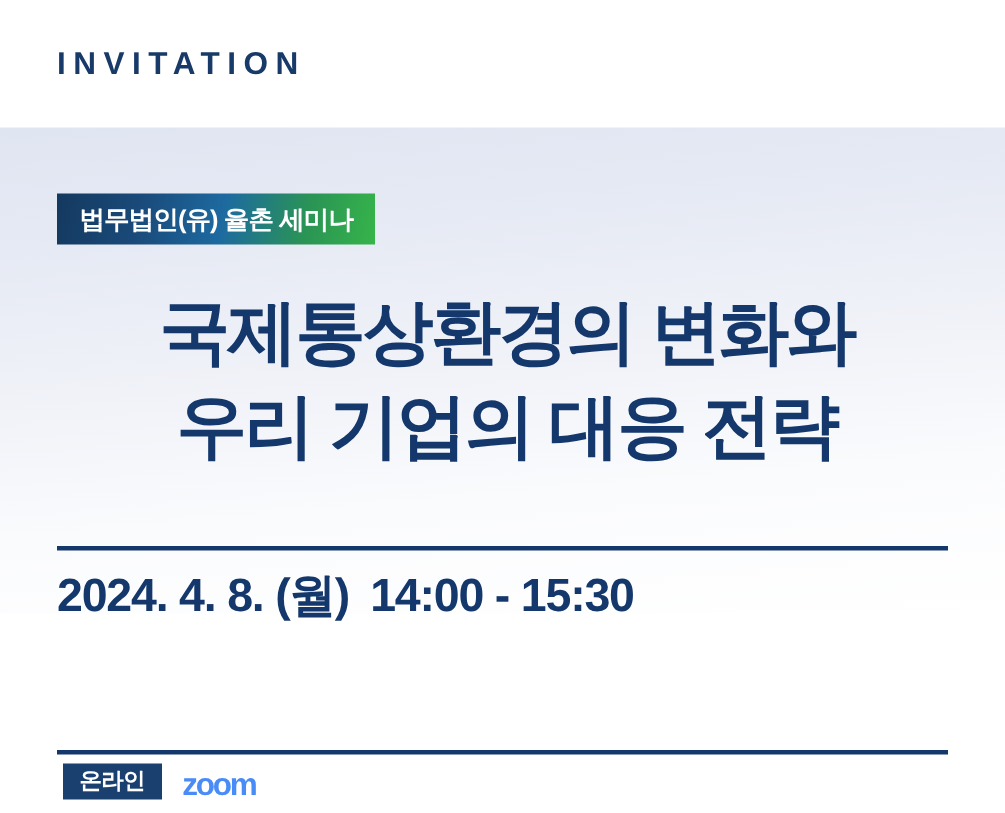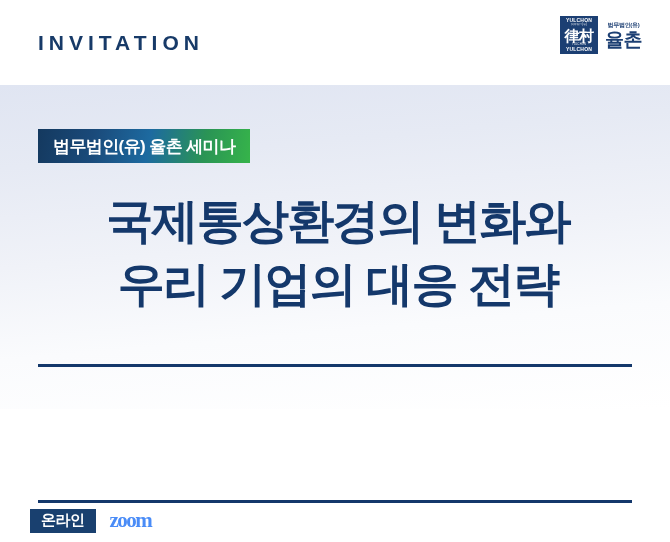--- a/index.html
+++ b/index.html
@@ -205,24 +205,23 @@
     font-weight: bold;
     letter-spacing: -0.8px;
     line-height: 1.2;
     white-space: nowrap;
   }
   .date-line .gap { display: inline-block; width: 14px; }
 
   
   .info-row {
     position: absolute;
-    left: 30px;
-    display: flex;
-    align-items: flex-start;
-    font-family: Liberation Serif, serif;
+    left: 42px;
+    display: flex;
+    align-items: flex-end;
   }
   .info-row.online { top: 424px; }
 
   .tag {
     background: #19406f;
     color: #ffffff;
     font-size: 15px;
     font-weight: bold;
     letter-spacing: -0.5px;
     padding: 4px 11px 5px 11px;
@@ -240,49 +239,39 @@
     position: relative;
     top: 1px;
   }
 </style>
 </head>
 <body>
 
 <div class="header">
   <div class="invitation-title">INVITATION</div>
 
-  <div class="logo-wrap">
-    <div class="logo-mark">
-      <span class="lm-top">YULCHON</span>
-      <span class="lm-sub">법무법인(유)</span>
-      <span class="lm-cjk">律村</span>
-      <span class="lm-sub">YULCHON</span>
-      <span class="lm-bot">YULCHON</span>
-    </div>
-    <div class="logo-text">
-      <span class="lt-small">법무법인(유)</span>
-      <span class="lt-big">율촌</span>
-    </div>
-  </div>
 </div>
 
 <div class="body-area">
 
   <div class="badge-row">
     <div class="seminar-badge">법무법인(유) 율촌 세미나</div>
 
   </div>
 
   <div class="headline">
     <span class="hl-line">국제통상환경의 변화와</span>
     <span class="hl-line">우리 기업의 대응 전략</span>
   </div>
 
   <div class="divider top"></div>
 
+  <div class="date-line">
+    <span>2024. 4. 8. (월)</span><span class="gap"></span><span>14:00 - 15:30</span>
+  </div>
 
   <div class="info-row online">
     <span class="tag">온라인</span>
     <span class="zoom-logo">zoom</span>
   </div>
 
   <div class="divider bottom"></div>
 
 </div>
 

